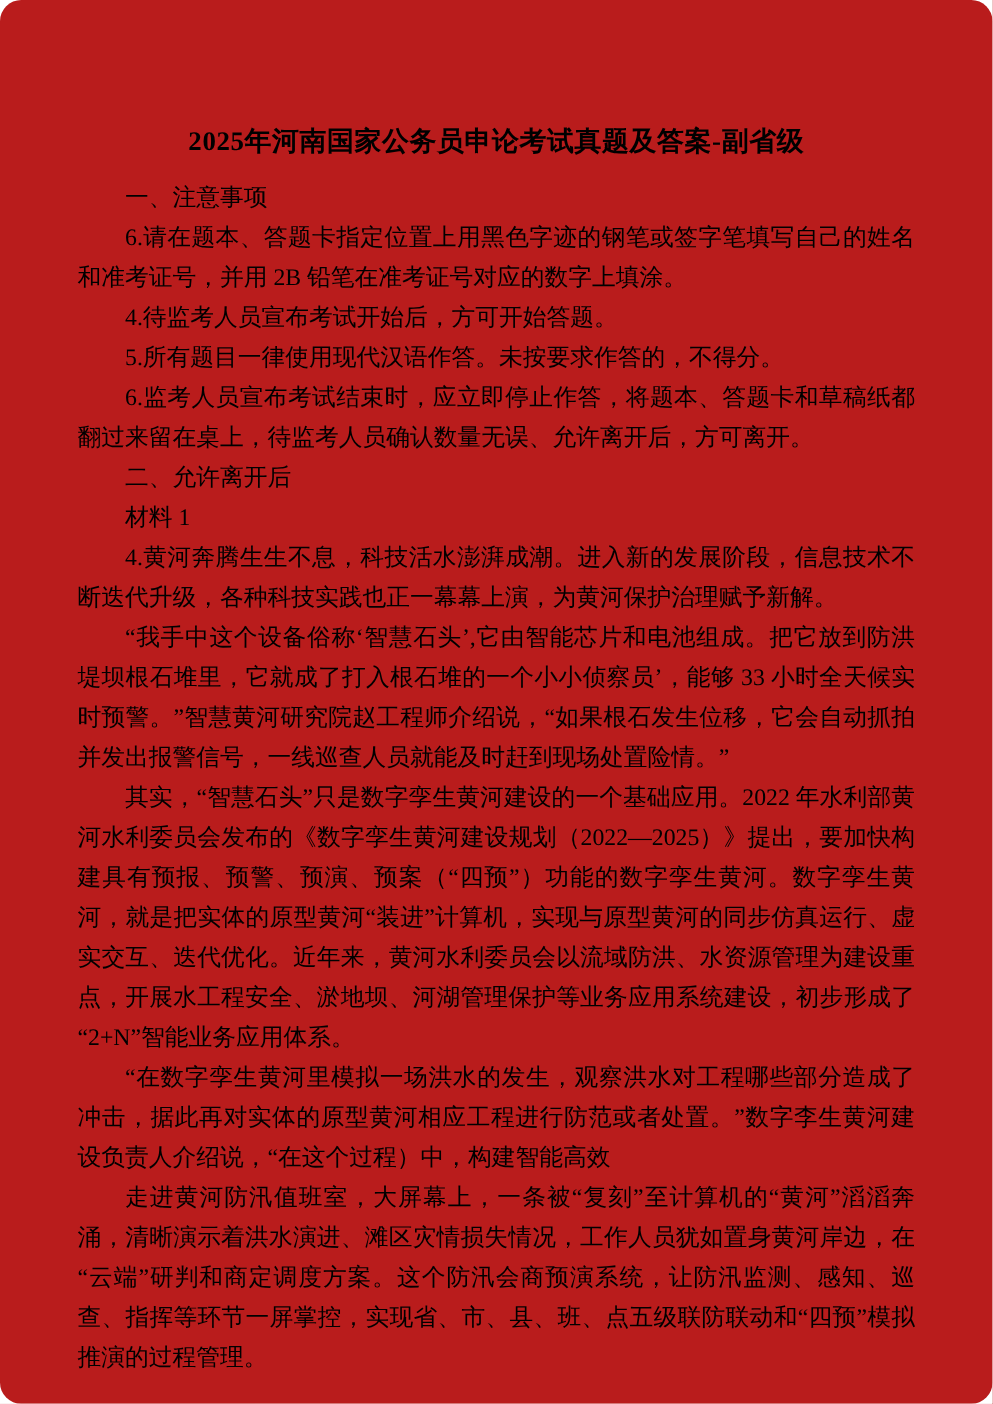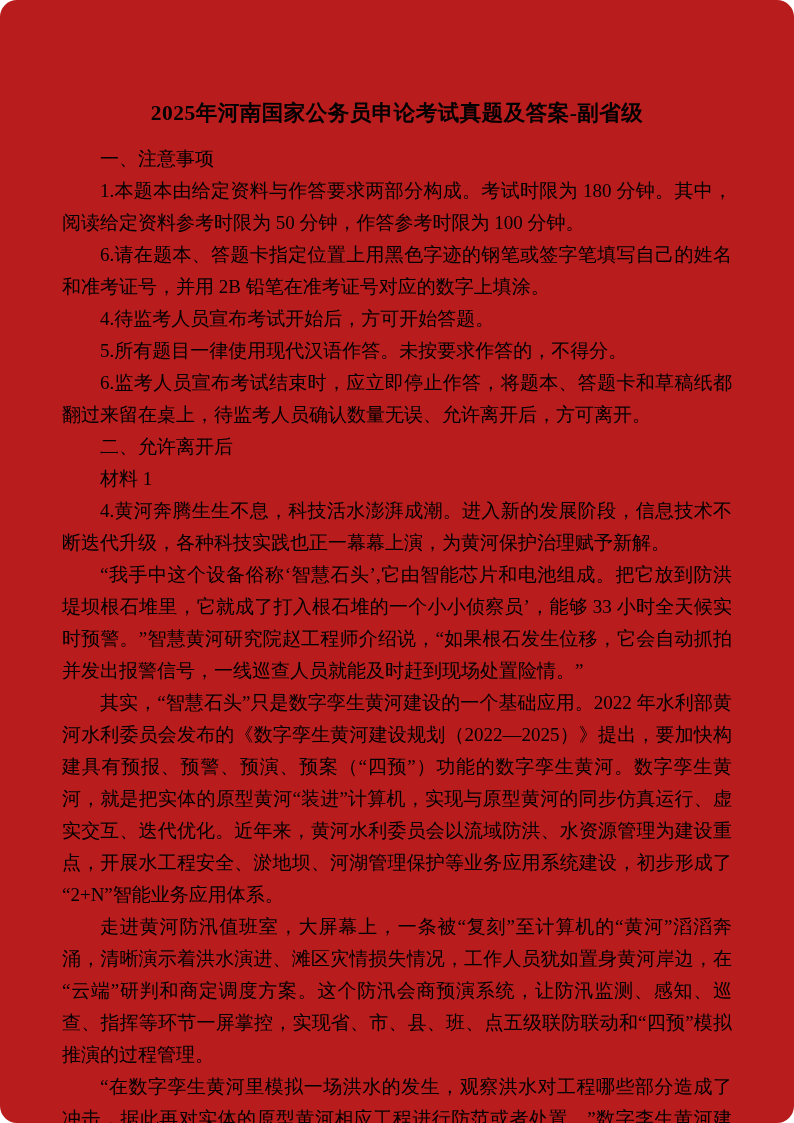--- a/index.html
+++ b/index.html
@@ -37,26 +37,25 @@
     word-break: break-all;
   }
 </style>
 </head>
 <body>
 
 <div class="page">
   <h1 class="doc-title">2025年河南国家公务员申论考试真题及答案-副省级</h1>
   <div>
       <p class="para heading">一、注意事项</p>
-      <p class="para body">1.本题本由给定资料与作答要求两部分构成。考试时限为 180 分钟。其中，阅读给定资料参考时限为 50 分钟，作答参考时限为 100 分钟。</p>
       <p class="para body">6.请在题本、答题卡指定位置上用黑色字迹的钢笔或签字笔填写自己的姓名和准考证号，并用 2B 铅笔在准考证号对应的数字上填涂。</p>
       <p class="para body">4.待监考人员宣布考试开始后，方可开始答题。</p>
       <p class="para body">5.所有题目一律使用现代汉语作答。未按要求作答的，不得分。</p>
       <p class="para body">6.监考人员宣布考试结束时，应立即停止作答，将题本、答题卡和草稿纸都翻过来留在桌上，待监考人员确认数量无误、允许离开后，方可离开。</p>
       <p class="para heading">二、允许离开后</p>
       <p class="para heading">材料 1</p>
       <p class="para body">4.黄河奔腾生生不息，科技活水澎湃成潮。进入新的发展阶段，信息技术不断迭代升级，各种科技实践也正一幕幕上演，为黄河保护治理赋予新解。</p>
       <p class="para body">“我手中这个设备俗称‘智慧石头’,它由智能芯片和电池组成。把它放到防洪堤坝根石堆里，它就成了打入根石堆的一个小小侦察员’，能够 33 小时全天候实时预警。”智慧黄河研究院赵工程师介绍说，“如果根石发生位移，它会自动抓拍并发出报警信号，一线巡查人员就能及时赶到现场处置险情。”</p>
       <p class="para body">其实，“智慧石头”只是数字孪生黄河建设的一个基础应用。2022 年水利部黄河水利委员会发布的《数字孪生黄河建设规划（2022—2025）》提出，要加快构建具有预报、预警、预演、预案（“四预”）功能的数字孪生黄河。数字孪生黄河，就是把实体的原型黄河“装进”计算机，实现与原型黄河的同步仿真运行、虚实交互、迭代优化。近年来，黄河水利委员会以流域防洪、水资源管理为建设重点，开展水工程安全、淤地坝、河湖管理保护等业务应用系统建设，初步形成了“2+N”智能业务应用体系。</p>
+      <p class="para body">“在数字孪生黄河里模拟一场洪水的发生，观察洪水对工程哪些部分造成了冲击，据此再对实体的原型黄河相应工程进行防范或者处置。”数字李生黄河建设负责人介绍说，“在这个过程）中，构建智能高效</p>
       <p class="para body">走进黄河防汛值班室，大屏幕上，一条被“复刻”至计算机的“黄河”滔滔奔涌，清晰演示着洪水演进、滩区灾情损失情况，工作人员犹如置身黄河岸边，在“云端”研判和商定调度方案。这个防汛会商预演系统，让防汛监测、感知、巡查、指挥等环节一屏掌控，实现省、市、县、班、点五级联防联动和“四预”模拟推演的过程管理。</p>
-      <p class="para body">“在数字孪生黄河里模拟一场洪水的发生，观察洪水对工程哪些部分造成了冲击，据此再对实体的原型黄河相应工程进行防范或者处置。”数字李生黄河建设负责人介绍说，“在这个过程）中，构建智能高效</p>
     </div>
 </div>
 
 </body></html>

